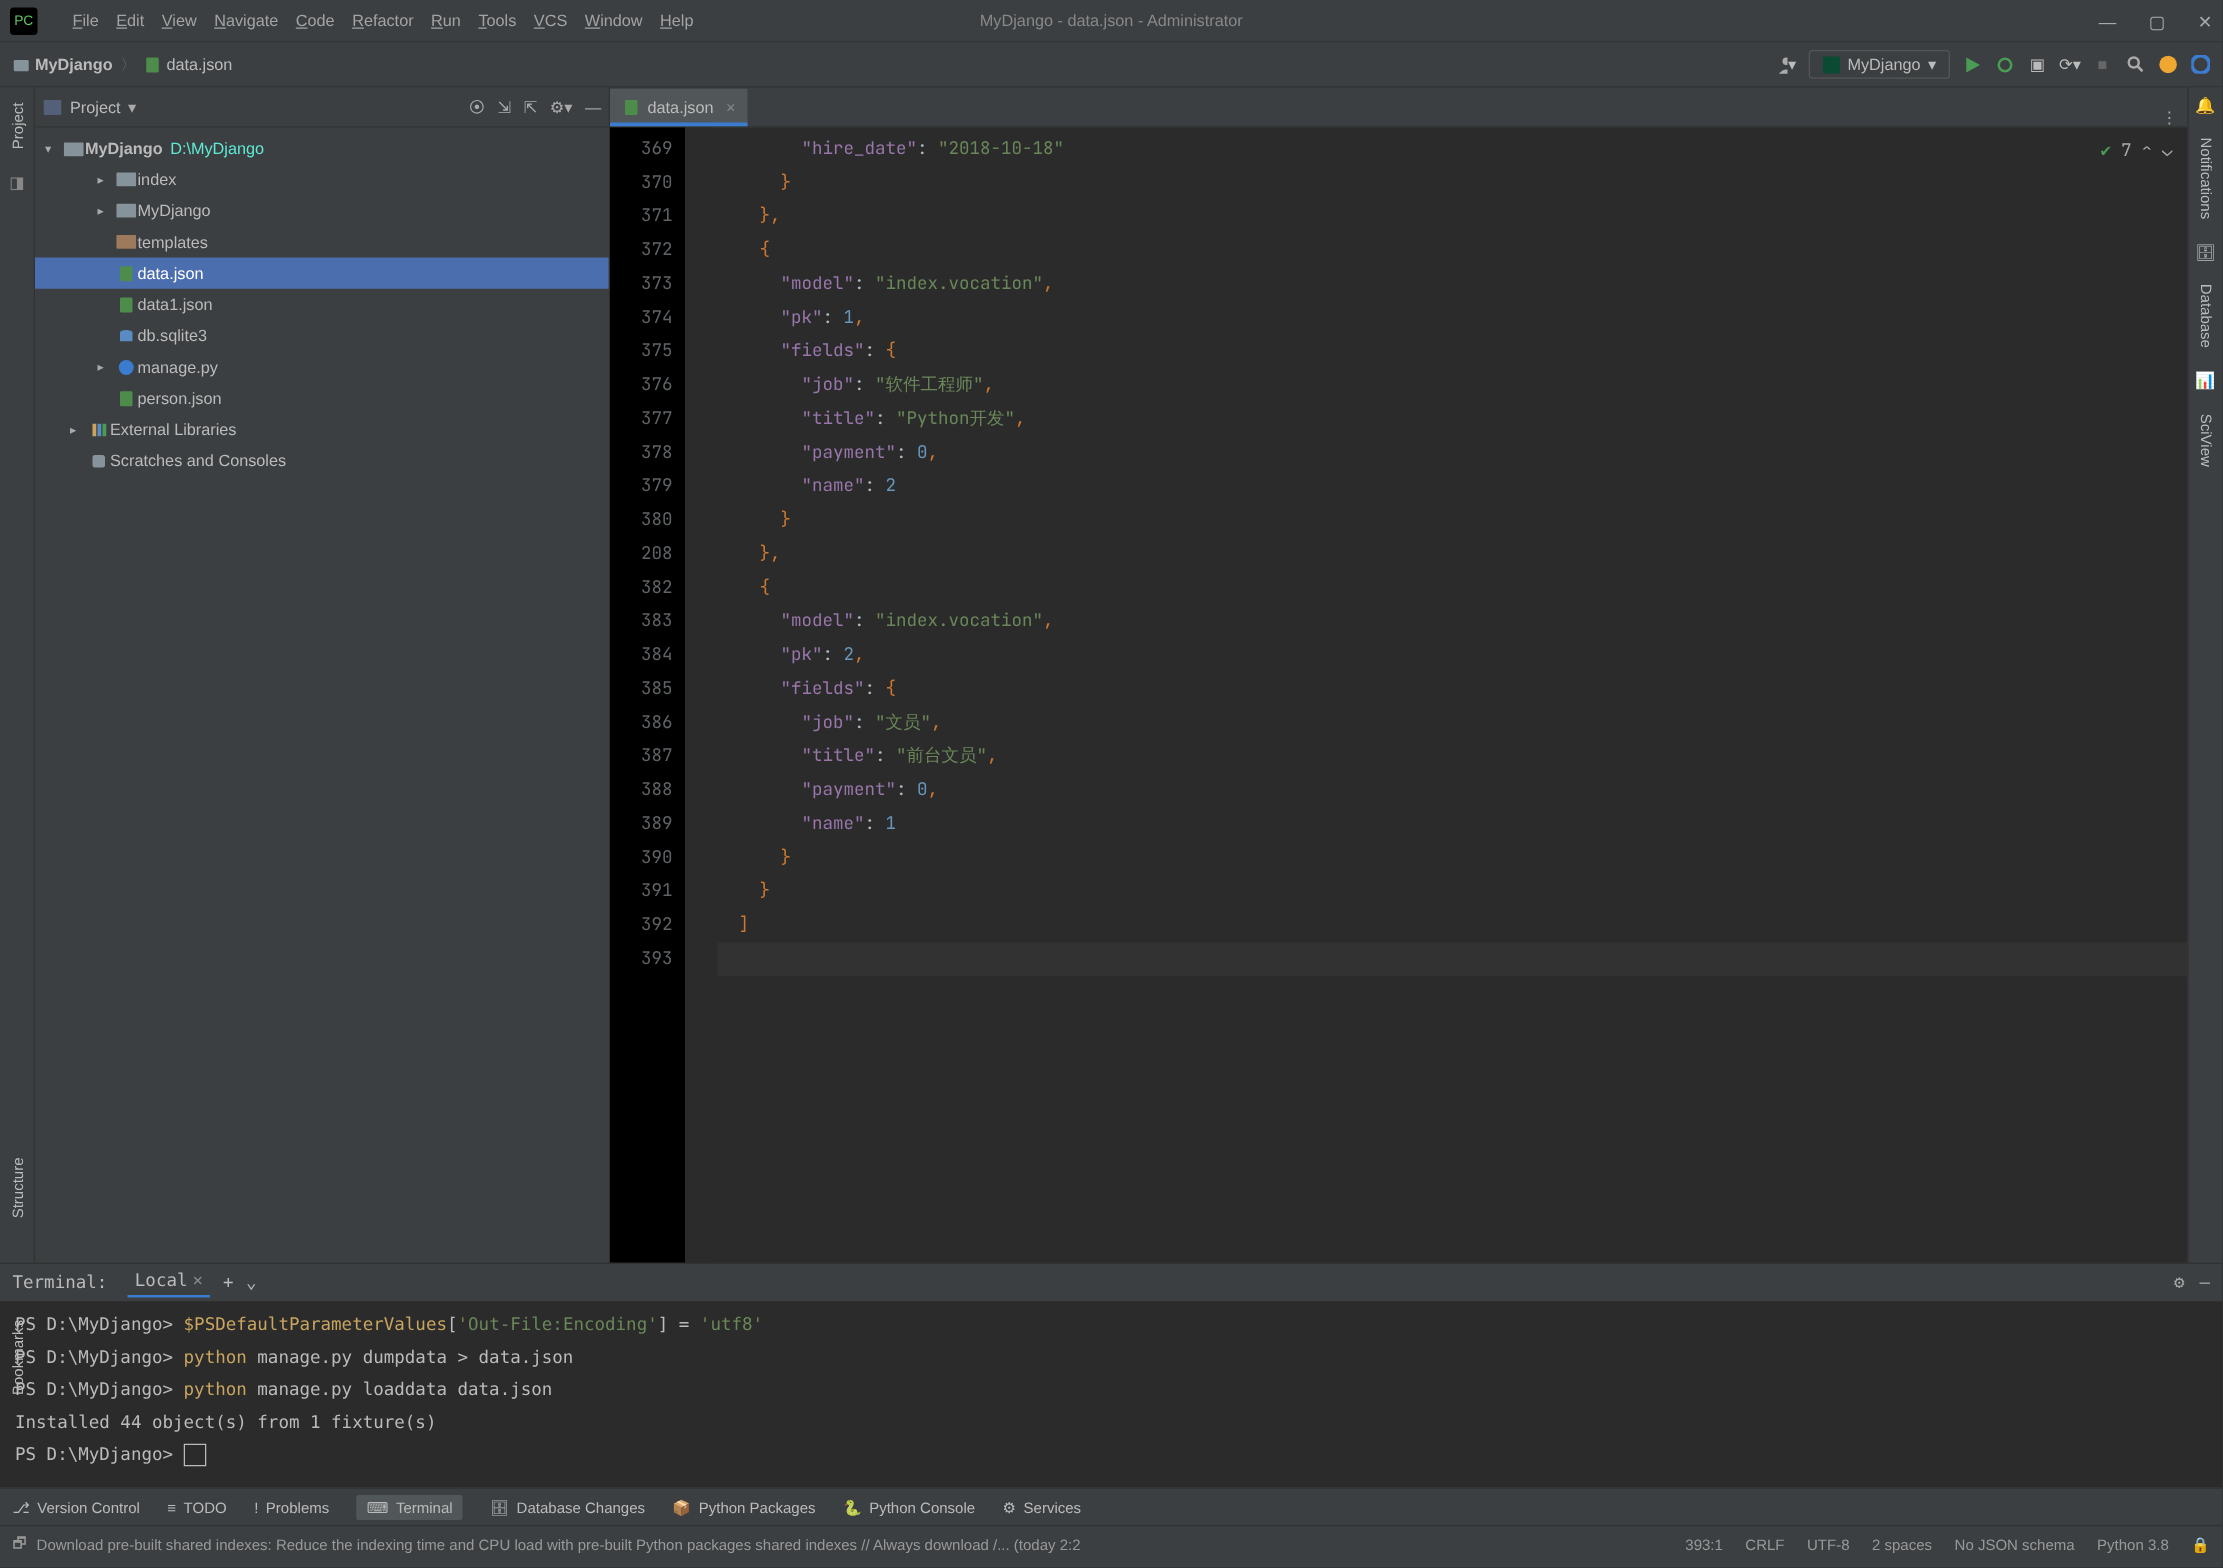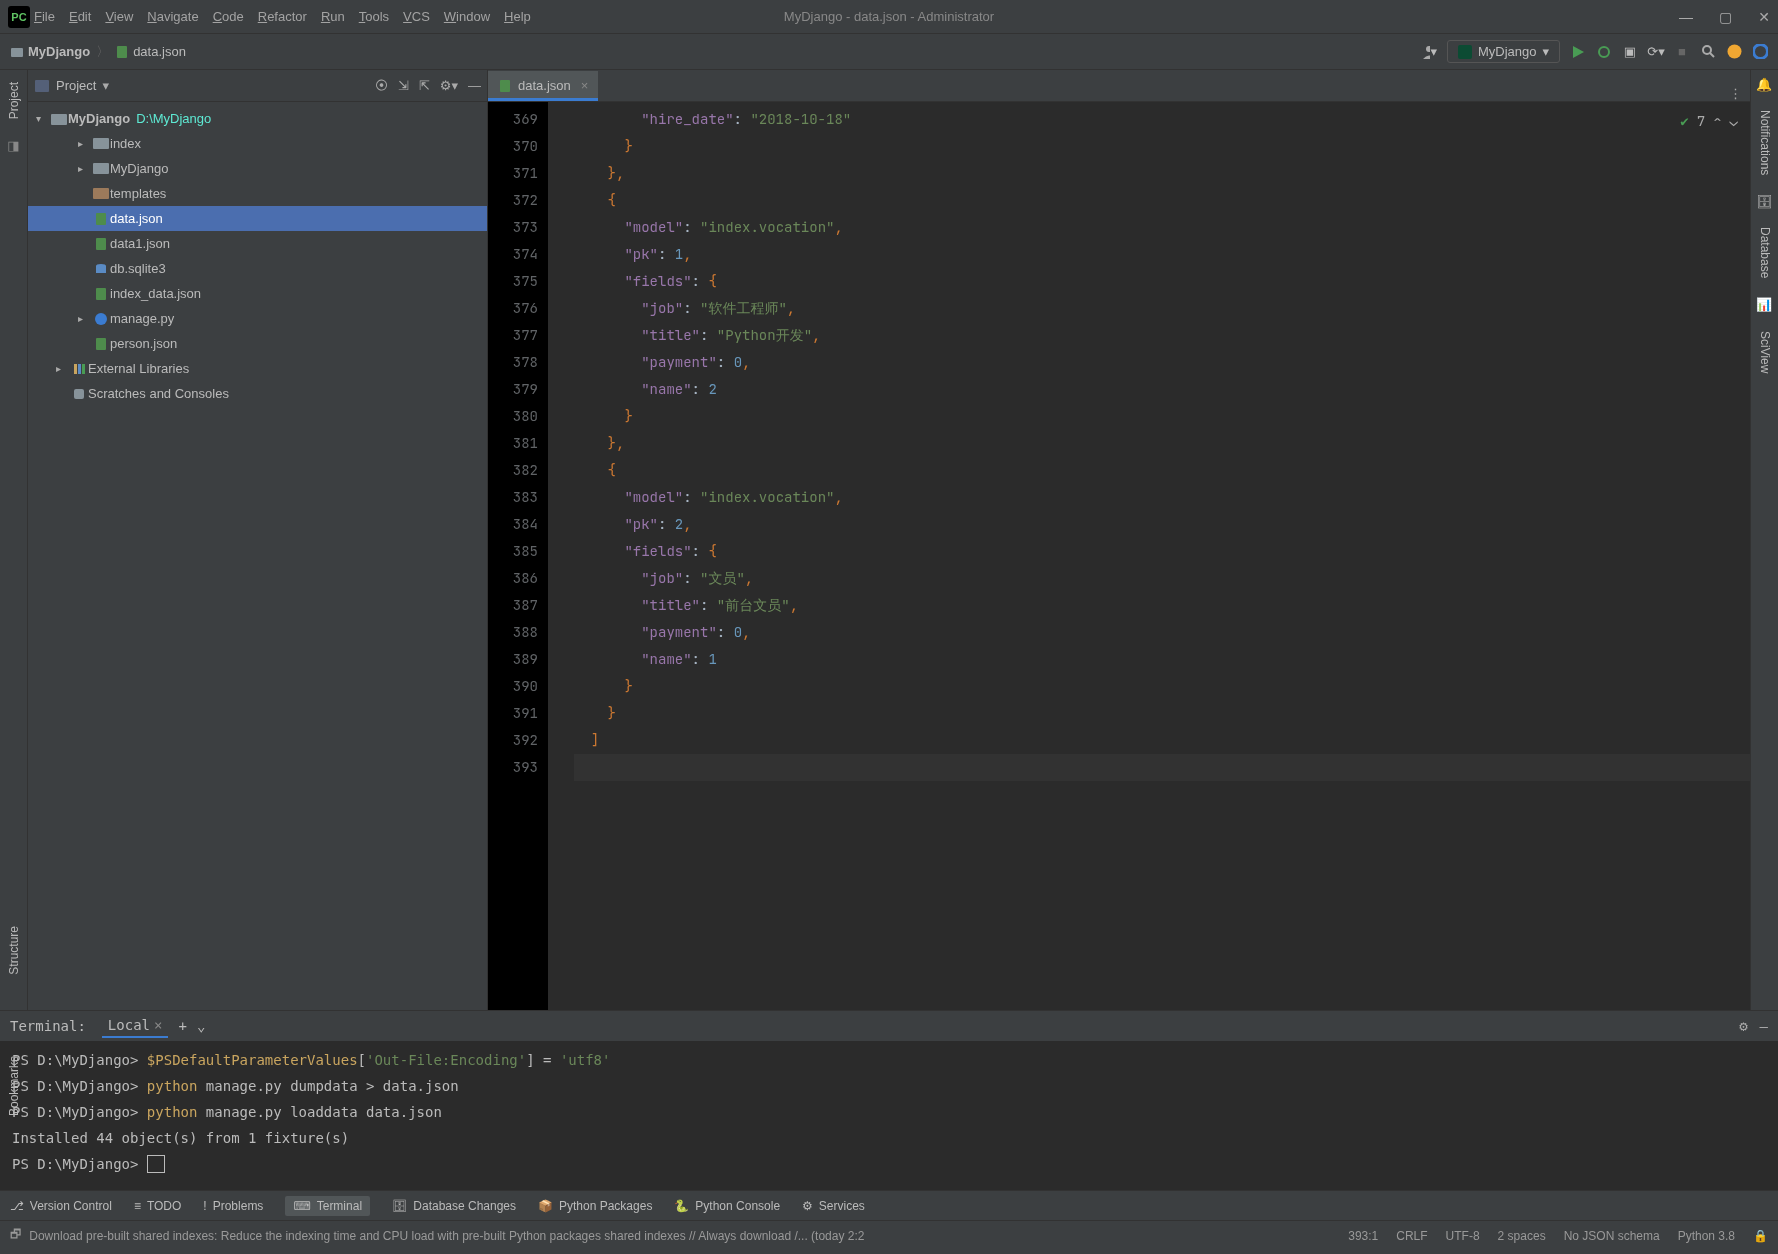--- a/index.html
+++ b/index.html
@@ -1,18 +1,18 @@
 <!DOCTYPE html>
 <html><head>
 <meta charset="utf-8">
 <style>
 * { margin:0; padding:0; box-sizing:border-box; }
 body { font-family:"Segoe UI",Arial,sans-serif; font-size:13px; background:#3c3f41; color:#bbb; overflow:hidden; width:1778px; height:1254px; position:relative; }
 .titlebar { height:34px; background:#3c3f41; display:flex; align-items:center; padding:0 8px; border-bottom:1px solid #323232; }
-.app-icon { width:22px; height:22px; background:#000; border-radius:3px; margin-right:4px; display:flex; align-items:center; justify-content:center; font-size:11px; color:#5fc262; font-weight:bold; }
+.app-icon { width:22px; height:22px; background:#000; border-radius:3px; margin-right:28px; display:flex; align-items:center; justify-content:center; font-size:11px; color:#5fc262; font-weight:normal; }
 .menubar { display:flex; gap:14px; }
 .menu-item { color:#a3a3a3; cursor:pointer; }
 .menu-item u { text-decoration:underline; }
 .title-center { position:absolute; left:50%; transform:translateX(-50%); color:#888; }
 .winbtns { margin-left:auto; display:flex; gap:26px; color:#aaa; }
 .winbtns span { cursor:pointer; font-size:14px; }
 .toolbar { height:36px; background:#3c3f41; display:flex; align-items:center; padding:0 10px; border-bottom:1px solid #323232; }
 .breadcrumb { display:flex; align-items:center; gap:6px; color:#bbb; }
 .bc-item { display:flex; align-items:center; gap:4px; }
 .chev { color:#666; }
@@ -246,30 +246,20 @@
           <span class="tree-ico">
             <svg width="14" height="14">
               <ellipse cx="7" cy="4" rx="5" ry="2" fill="#5a8bc4"></ellipse>
               <rect x="2" y="4" width="10" height="7" fill="#5a8bc4"></rect>
             </svg>
           </span>
           <span>db.sqlite3</span>
         </div>
         <div class="tree-row">
           <span class="tree-ind" style="width:42px"></span>
-          <span class="tree-tw"></span>
-          <span class="tree-ico">
-            <svg width="14" height="14">
-              <rect x="2" y="1" width="10" height="12" fill="#4e8c4c" rx="1"></rect>
-            </svg>
-          </span>
-          <span>index_data.json</span>
-        </div>
-        <div class="tree-row">
-          <span class="tree-ind" style="width:42px"></span>
           <span class="tree-tw">▸</span>
           <span class="tree-ico">
             <svg width="14" height="14">
               <circle cx="7" cy="7" r="6" fill="#3b7cd1"></circle>
             </svg>
           </span>
           <span>manage.py</span>
         </div>
         <div class="tree-row">
           <span class="tree-ind" style="width:42px"></span>
@@ -324,21 +314,21 @@
           <div>371</div>
           <div>372</div>
           <div>373</div>
           <div>374</div>
           <div>375</div>
           <div>376</div>
           <div>377</div>
           <div>378</div>
           <div>379</div>
           <div>380</div>
-          <div>381</div>
+          <div>208</div>
           <div>382</div>
           <div>383</div>
           <div>384</div>
           <div>385</div>
           <div>386</div>
           <div>387</div>
           <div>388</div>
           <div>389</div>
           <div>390</div>
           <div>391</div>

